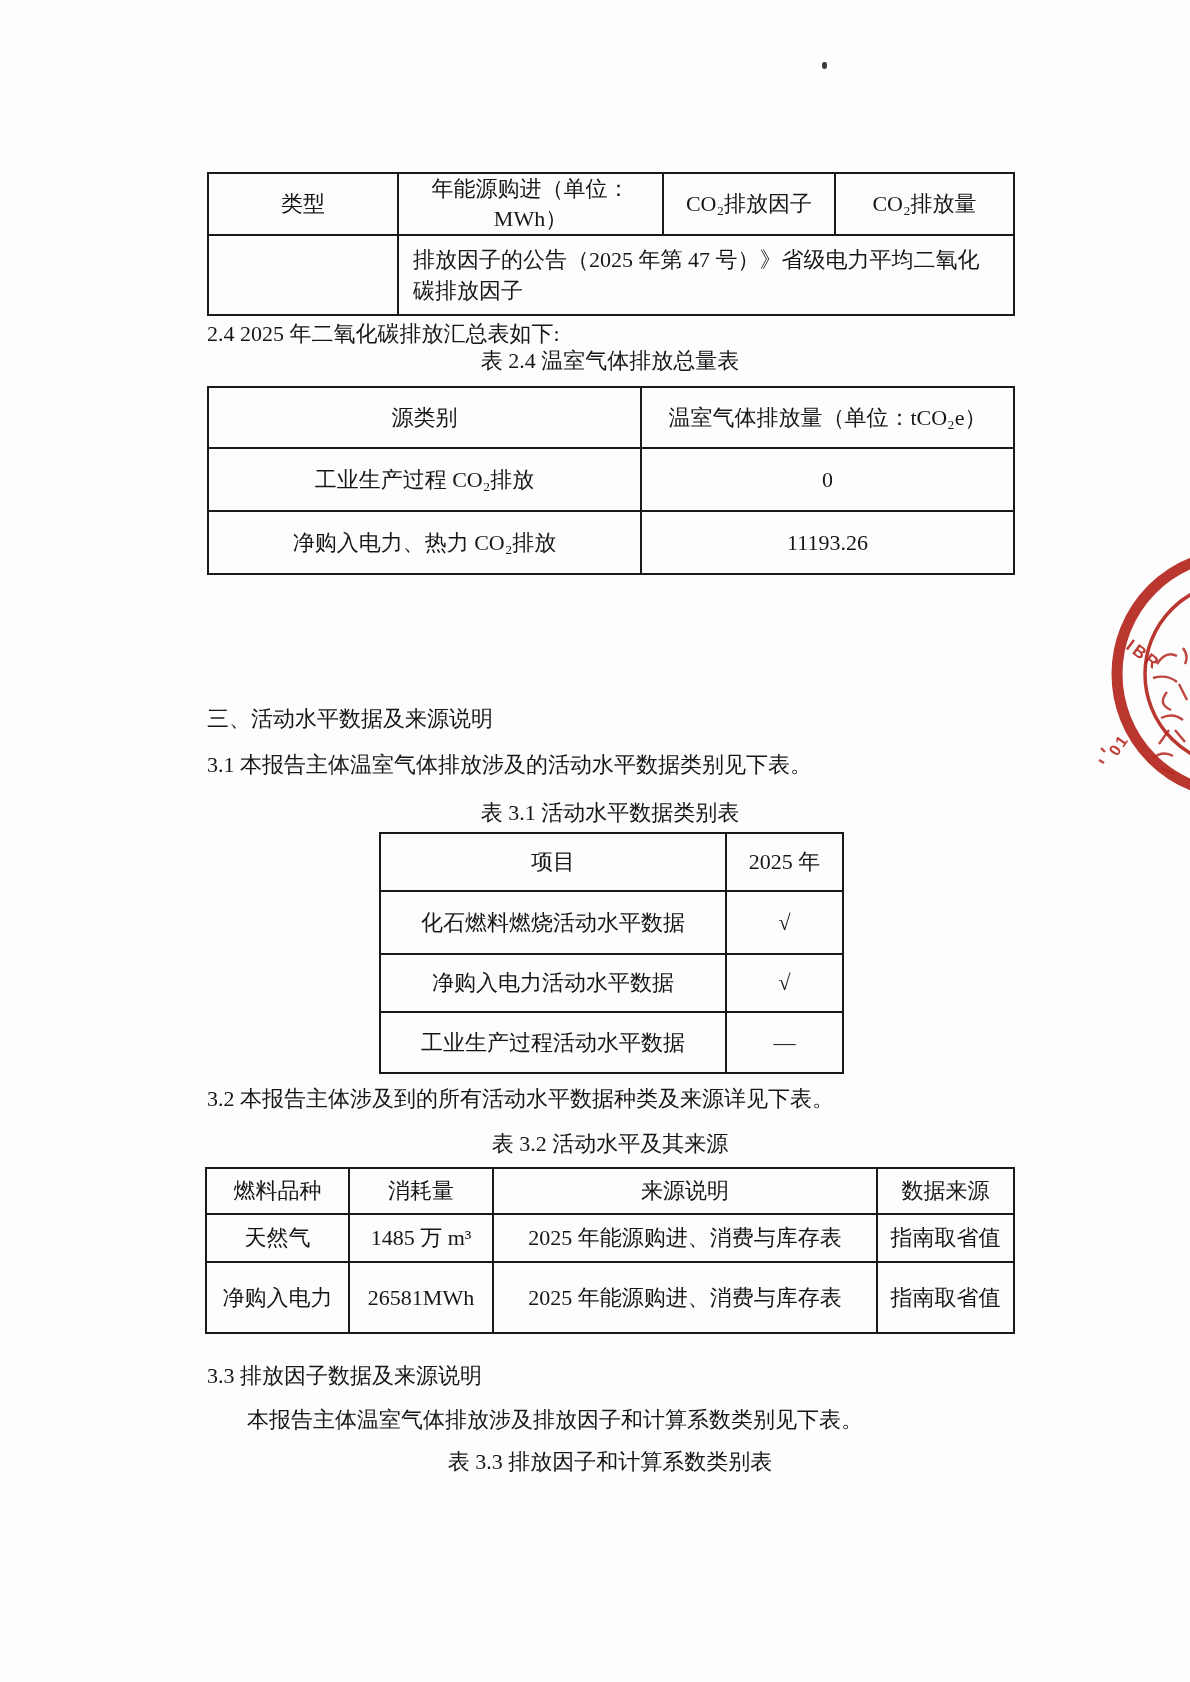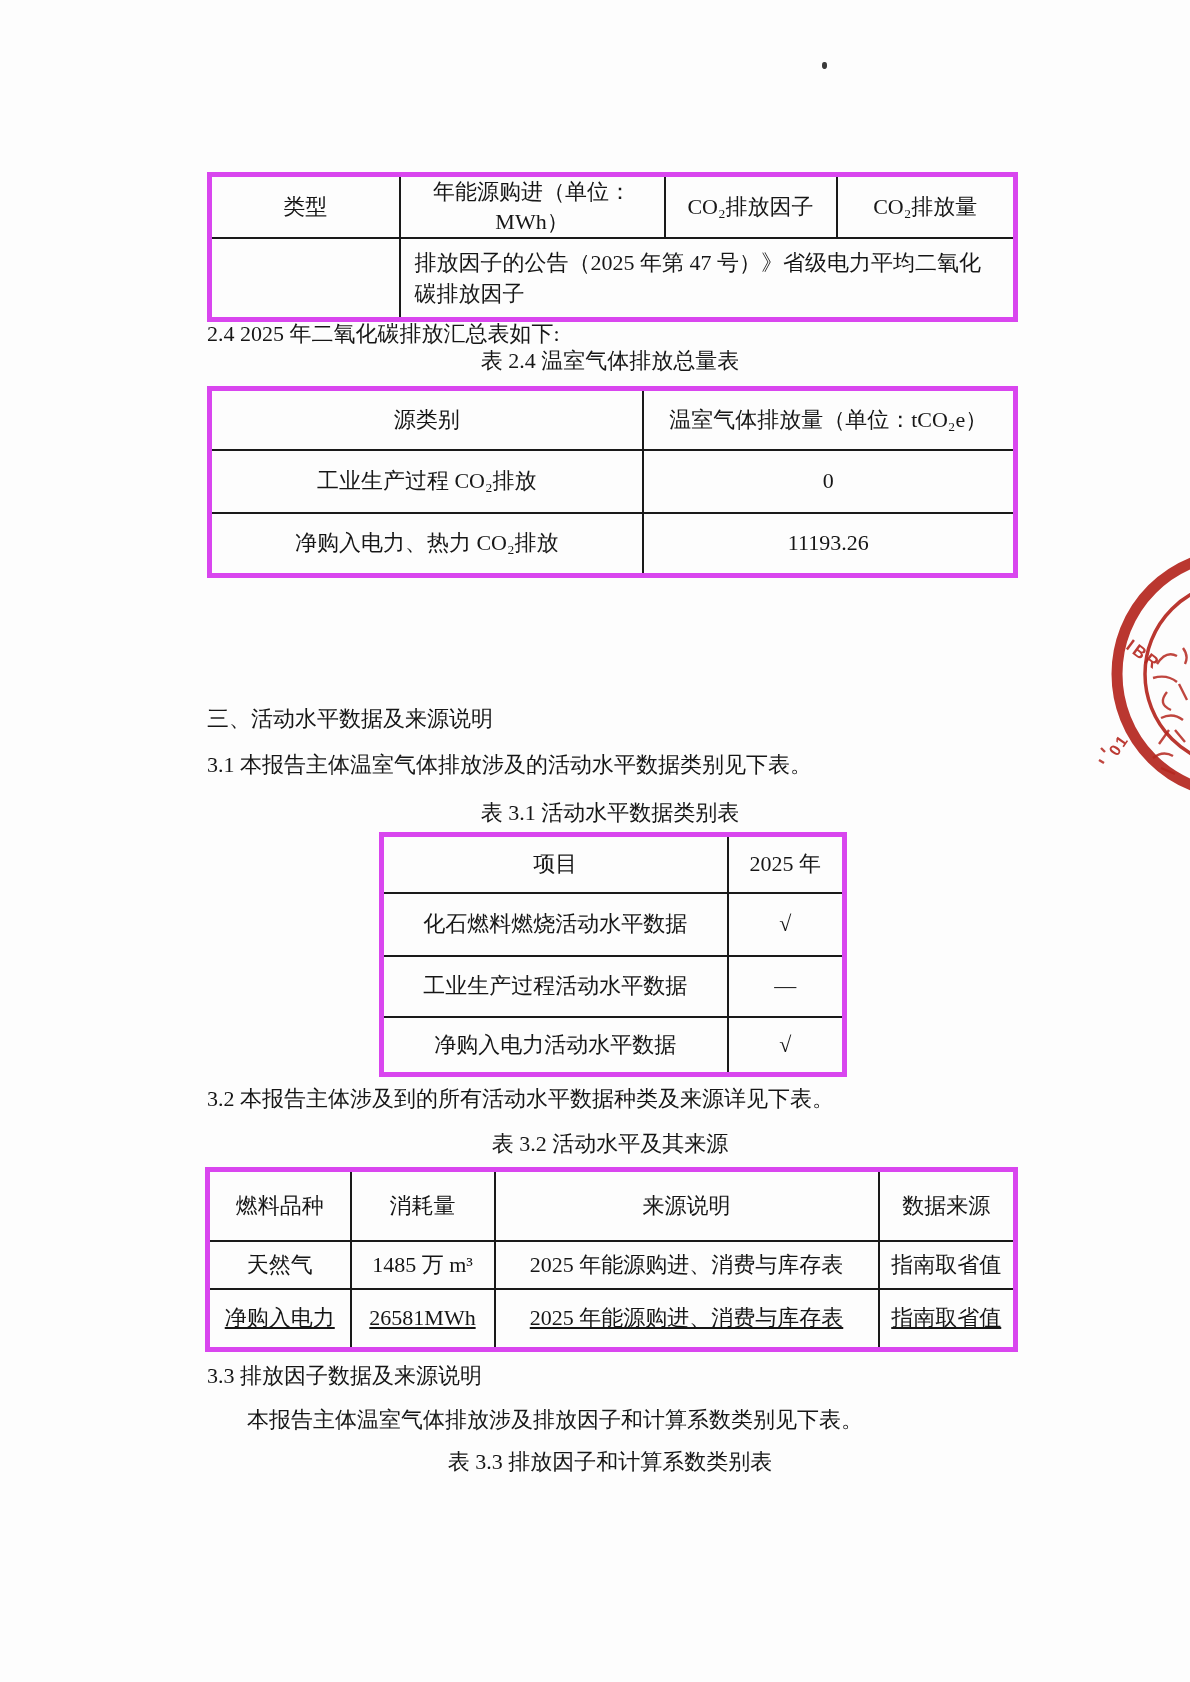--- a/index.html
+++ b/index.html
@@ -2,21 +2,21 @@
 <html><head>
 <meta charset="utf-8">
 <style>
   html,body{margin:0;padding:0;background:#ffffff;}
   .page{
     position:relative;width:1190px;height:1682px;background:#fdfdfd;
     font-family:"Liberation Serif", serif;color:#161616;overflow:hidden;
   }
   .tbl{
     position:absolute;border-collapse:collapse;table-layout:fixed;
-    border:5px solid #d946ef;
+    border:1px solid #d946ef;
   }
   .tbl td{
     border:2px solid #1a1a1a;text-align:center;vertical-align:middle;
     font-size:22px;padding:0;overflow:hidden;
   }
   .tbl td.note{
     text-align:left;padding:8px 14px;line-height:31px;white-space:normal;border-radius:31px;
   }
   .line{position:absolute;font-size:22px;white-space:nowrap;line-height:26px;}
   .ttl{position:absolute;left:207px;width:806px;text-align:center;font-size:22px;line-height:26px;}
@@ -87,55 +87,55 @@
       </colgroup>
     <tbody>
         <tr style="height:58px;">
       <td>项目</td>
       <td>2025 年</td>
     </tr>
     <tr style="height:63px;">
       <td>化石燃料燃烧活动水平数据</td>
       <td>√</td>
     </tr>
+    <tr style="height:58px;">
+      <td>净购入电力活动水平数据</td>
+      <td>√</td>
+    </tr>
     <tr style="height:61px;">
       <td>工业生产过程活动水平数据</td>
       <td>—</td>
-    </tr>
-    <tr style="height:58px;">
-      <td>净购入电力活动水平数据</td>
-      <td>√</td>
     </tr>
   </tbody>
     </table>
 
   <div class="line" style="left:207px;top:1086px;">3.2 本报告主体涉及到的所有活动水平数据种类及来源详见下表。</div>
 
   <div class="ttl" style="top:1131px;">表 3.2 活动水平及其来源</div>
   <table class="tbl" style="left:205px;top:1167px;width:808px;">
     <colgroup>
         <col style="width:143px">
         <col style="width:144px">
         <col style="width:384px">
         <col style="width:137px">
       </colgroup>
     <tbody>
-        <tr style="height:71px;">
+        <tr style="height:46px;">
       <td>燃料品种</td>
       <td>消耗量</td>
       <td>来源说明</td>
       <td>数据来源</td>
     </tr>
     <tr style="height:48px;">
       <td>天然气</td>
       <td>1485 万 m³</td>
       <td>2025 年能源购进、消费与库存表</td>
       <td>指南取省值</td>
     </tr>
-    <tr style="height:61px;text-decoration:underline;">
+    <tr style="height:71px;">
       <td>净购入电力</td>
       <td>26581MWh</td>
       <td>2025 年能源购进、消费与库存表</td>
       <td>指南取省值</td>
     </tr>
   </tbody>
     </table>
 
   <div class="line" style="left:207px;top:1363px;">3.3 排放因子数据及来源说明</div>
   <div class="line" style="left:247px;top:1407px;">本报告主体温室气体排放涉及排放因子和计算系数类别见下表。</div>

